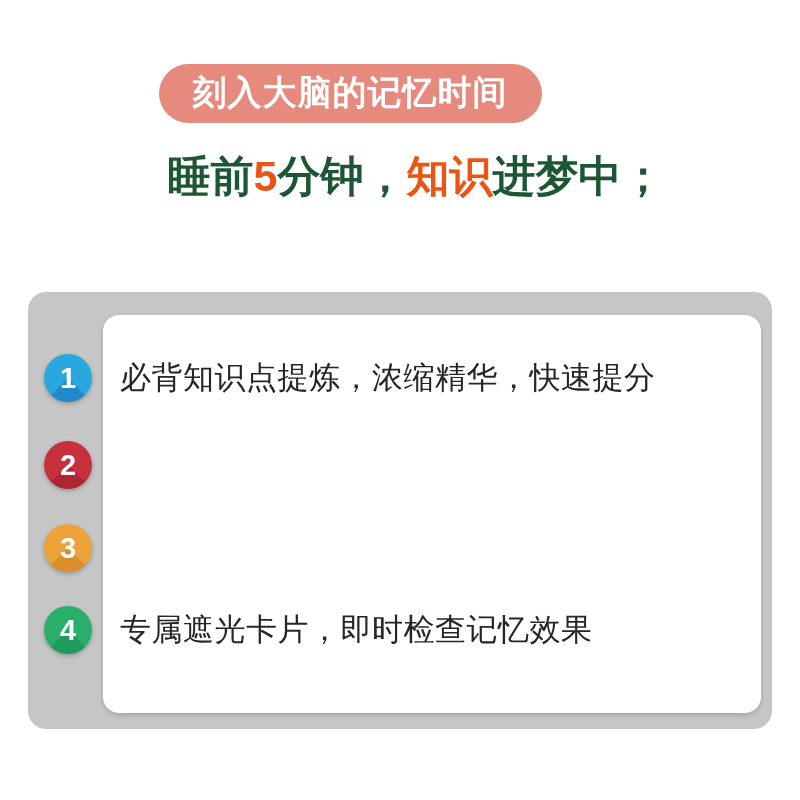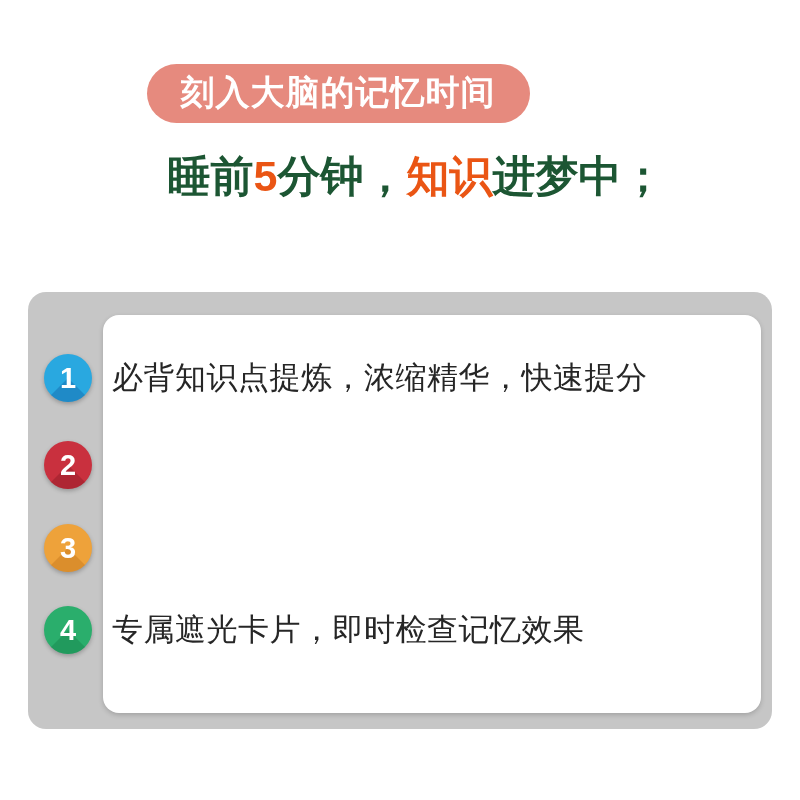--- a/index.html
+++ b/index.html
@@ -15,20 +15,21 @@
     position: relative;
   }
 
   
   .banner-wrap {
     position: absolute;
     left: 0;
     top: 64px;
     width: 676px;
     text-align: center;
+    padding-left: 12px;
   }
   .banner-pill {
     display: inline-block;
     background: #e68a7e;
     border-radius: 30px;
     padding: 9px 34px 11px 34px;
     color: #ffffff;
     font-size: 34px;
     font-weight: 700;
     letter-spacing: 1px;
@@ -122,21 +123,21 @@
     left: 50%;
     top: 50%;
     width: 70px;
     height: 70px;
     z-index: 2;
     opacity: 0.45;
     transform: rotate(45deg);
     transform-origin: 0 0;
   }
   .feature-text {
-    margin-left: 20px;
+    margin-left: 28px;
     font-size: 31px;
     color: #262626;
     letter-spacing: 0.5px;
     line-height: 1.2;
     white-space: nowrap;
   }
 </style>
 </head>
 <body>
 

